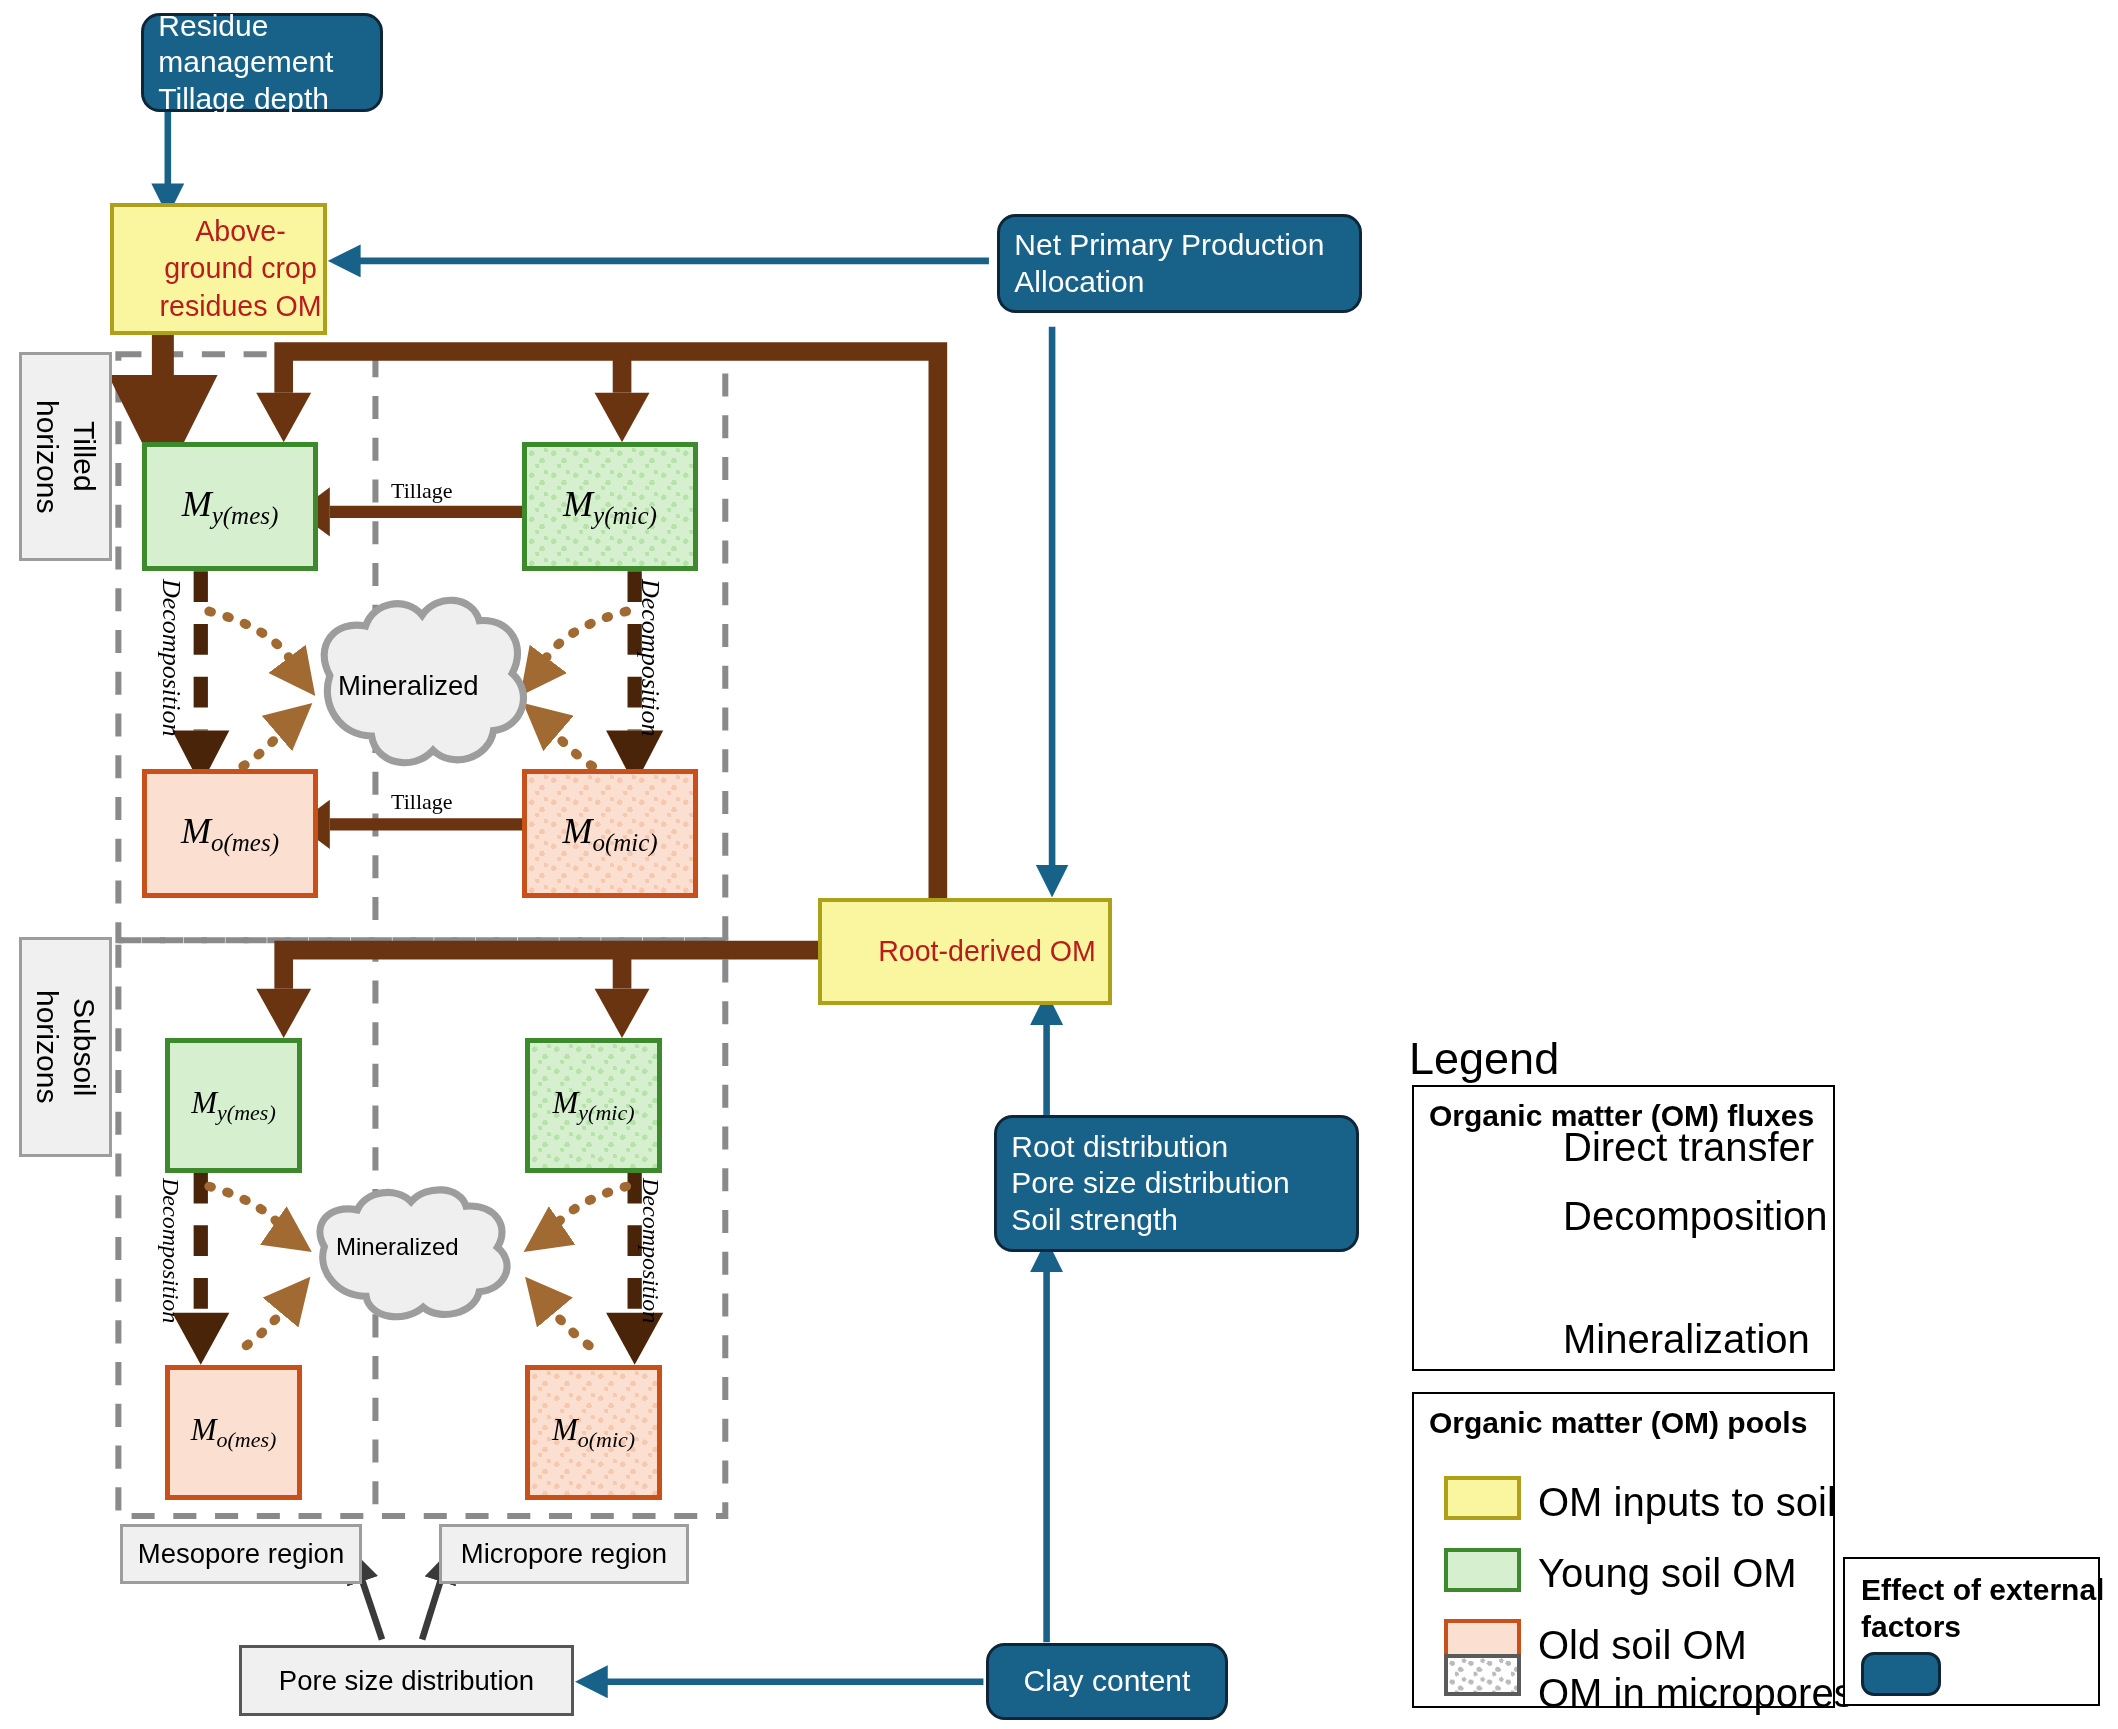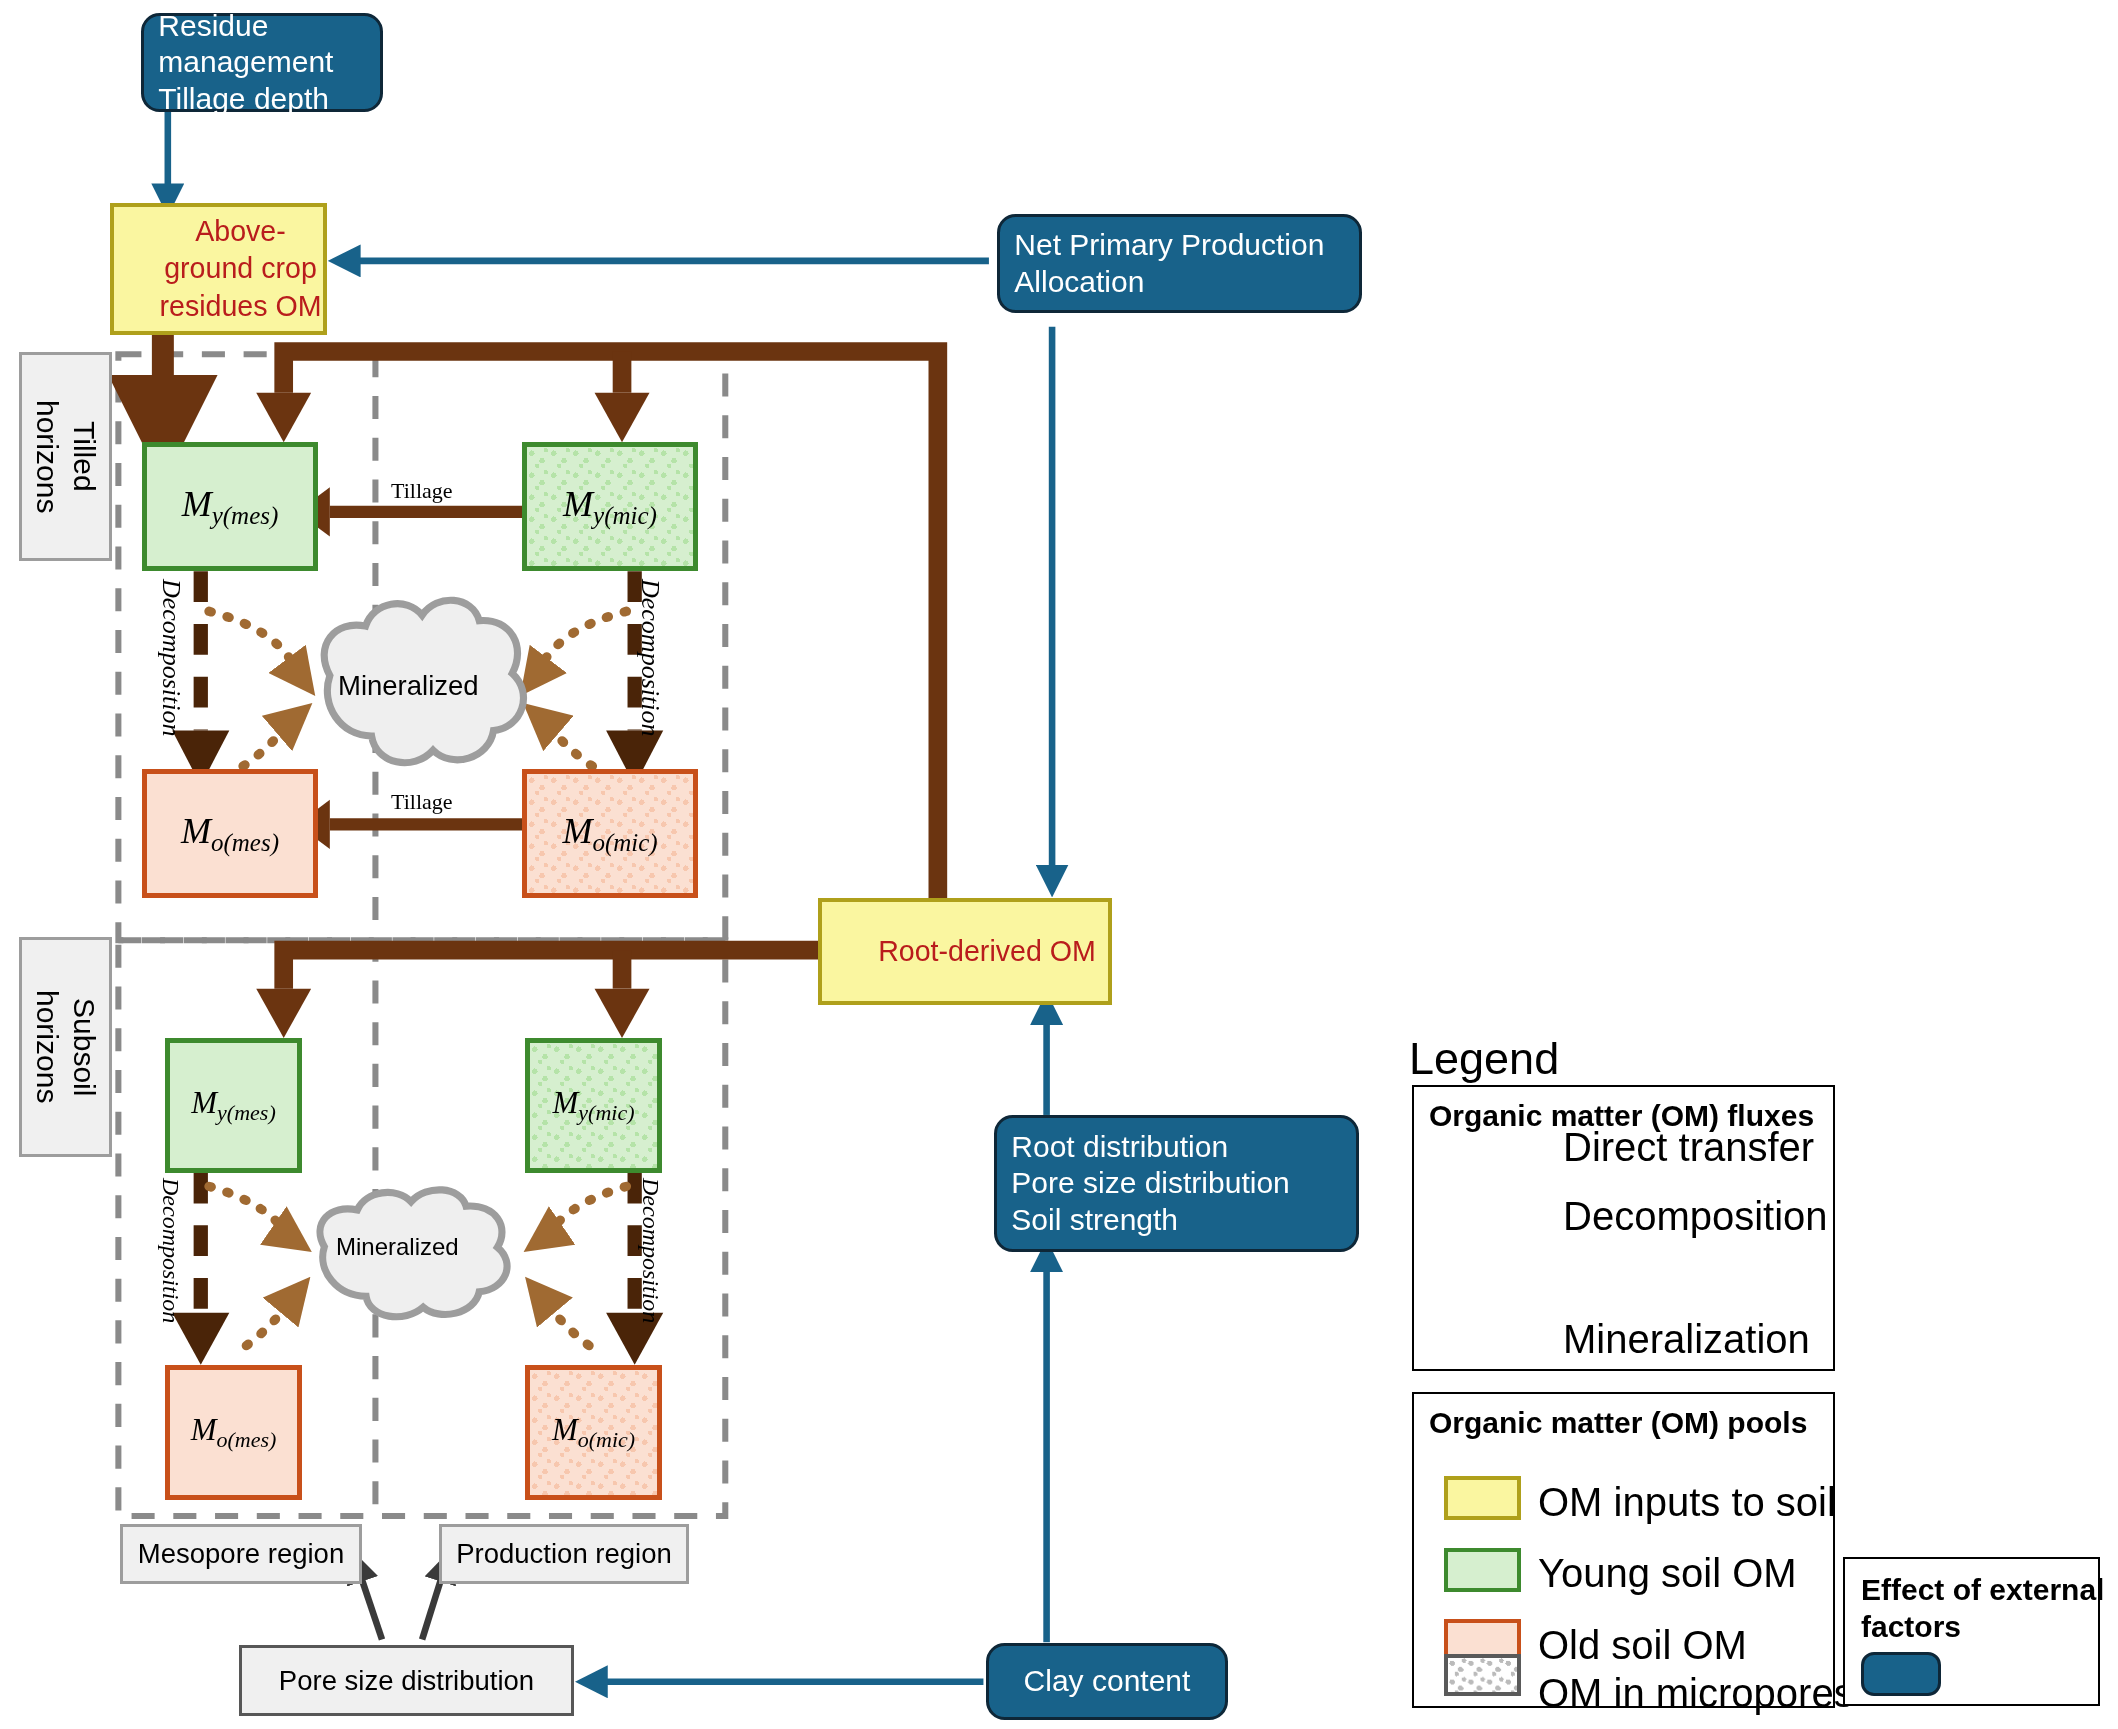--- a/index.html
+++ b/index.html
@@ -372,21 +372,21 @@
 
   <div class="decomp-lab" style="left:186px;top:579px;transform:rotate(90deg);">Decomposition</div>
   <div class="decomp-lab" style="left:665px;top:579px;transform:rotate(90deg);">Decomposition</div>
   <div class="decomp-lab" style="left:184px;top:1178px;transform:rotate(90deg);font-size:24px;">Decomposition</div>
   <div class="decomp-lab" style="left:664px;top:1178px;transform:rotate(90deg);font-size:24px;">Decomposition</div>
 
   <div class="node poreregion" style="left:120px;top:1524px;width:242px;height:60px;">
     <span>Mesopore region</span>
   </div>
   <div class="node poreregion" style="left:439px;top:1524px;width:250px;height:60px;">
-    <span>Production region</span>
+    <span>Micropore region</span>
   </div>
 
   <div class="node psd-box" style="left:239px;top:1645px;width:335px;height:71px;">
     <span>Pore size distribution</span>
   </div>
 
   <div class="legend-title" style="left:1409px;top:1033px;">Legend</div>
 
   <div class="legend-box" style="left:1412px;top:1085px;width:423px;height:286px;"></div>
   <div class="legend-head" style="left:1429px;top:1099px;">Organic matter (OM) fluxes</div>

